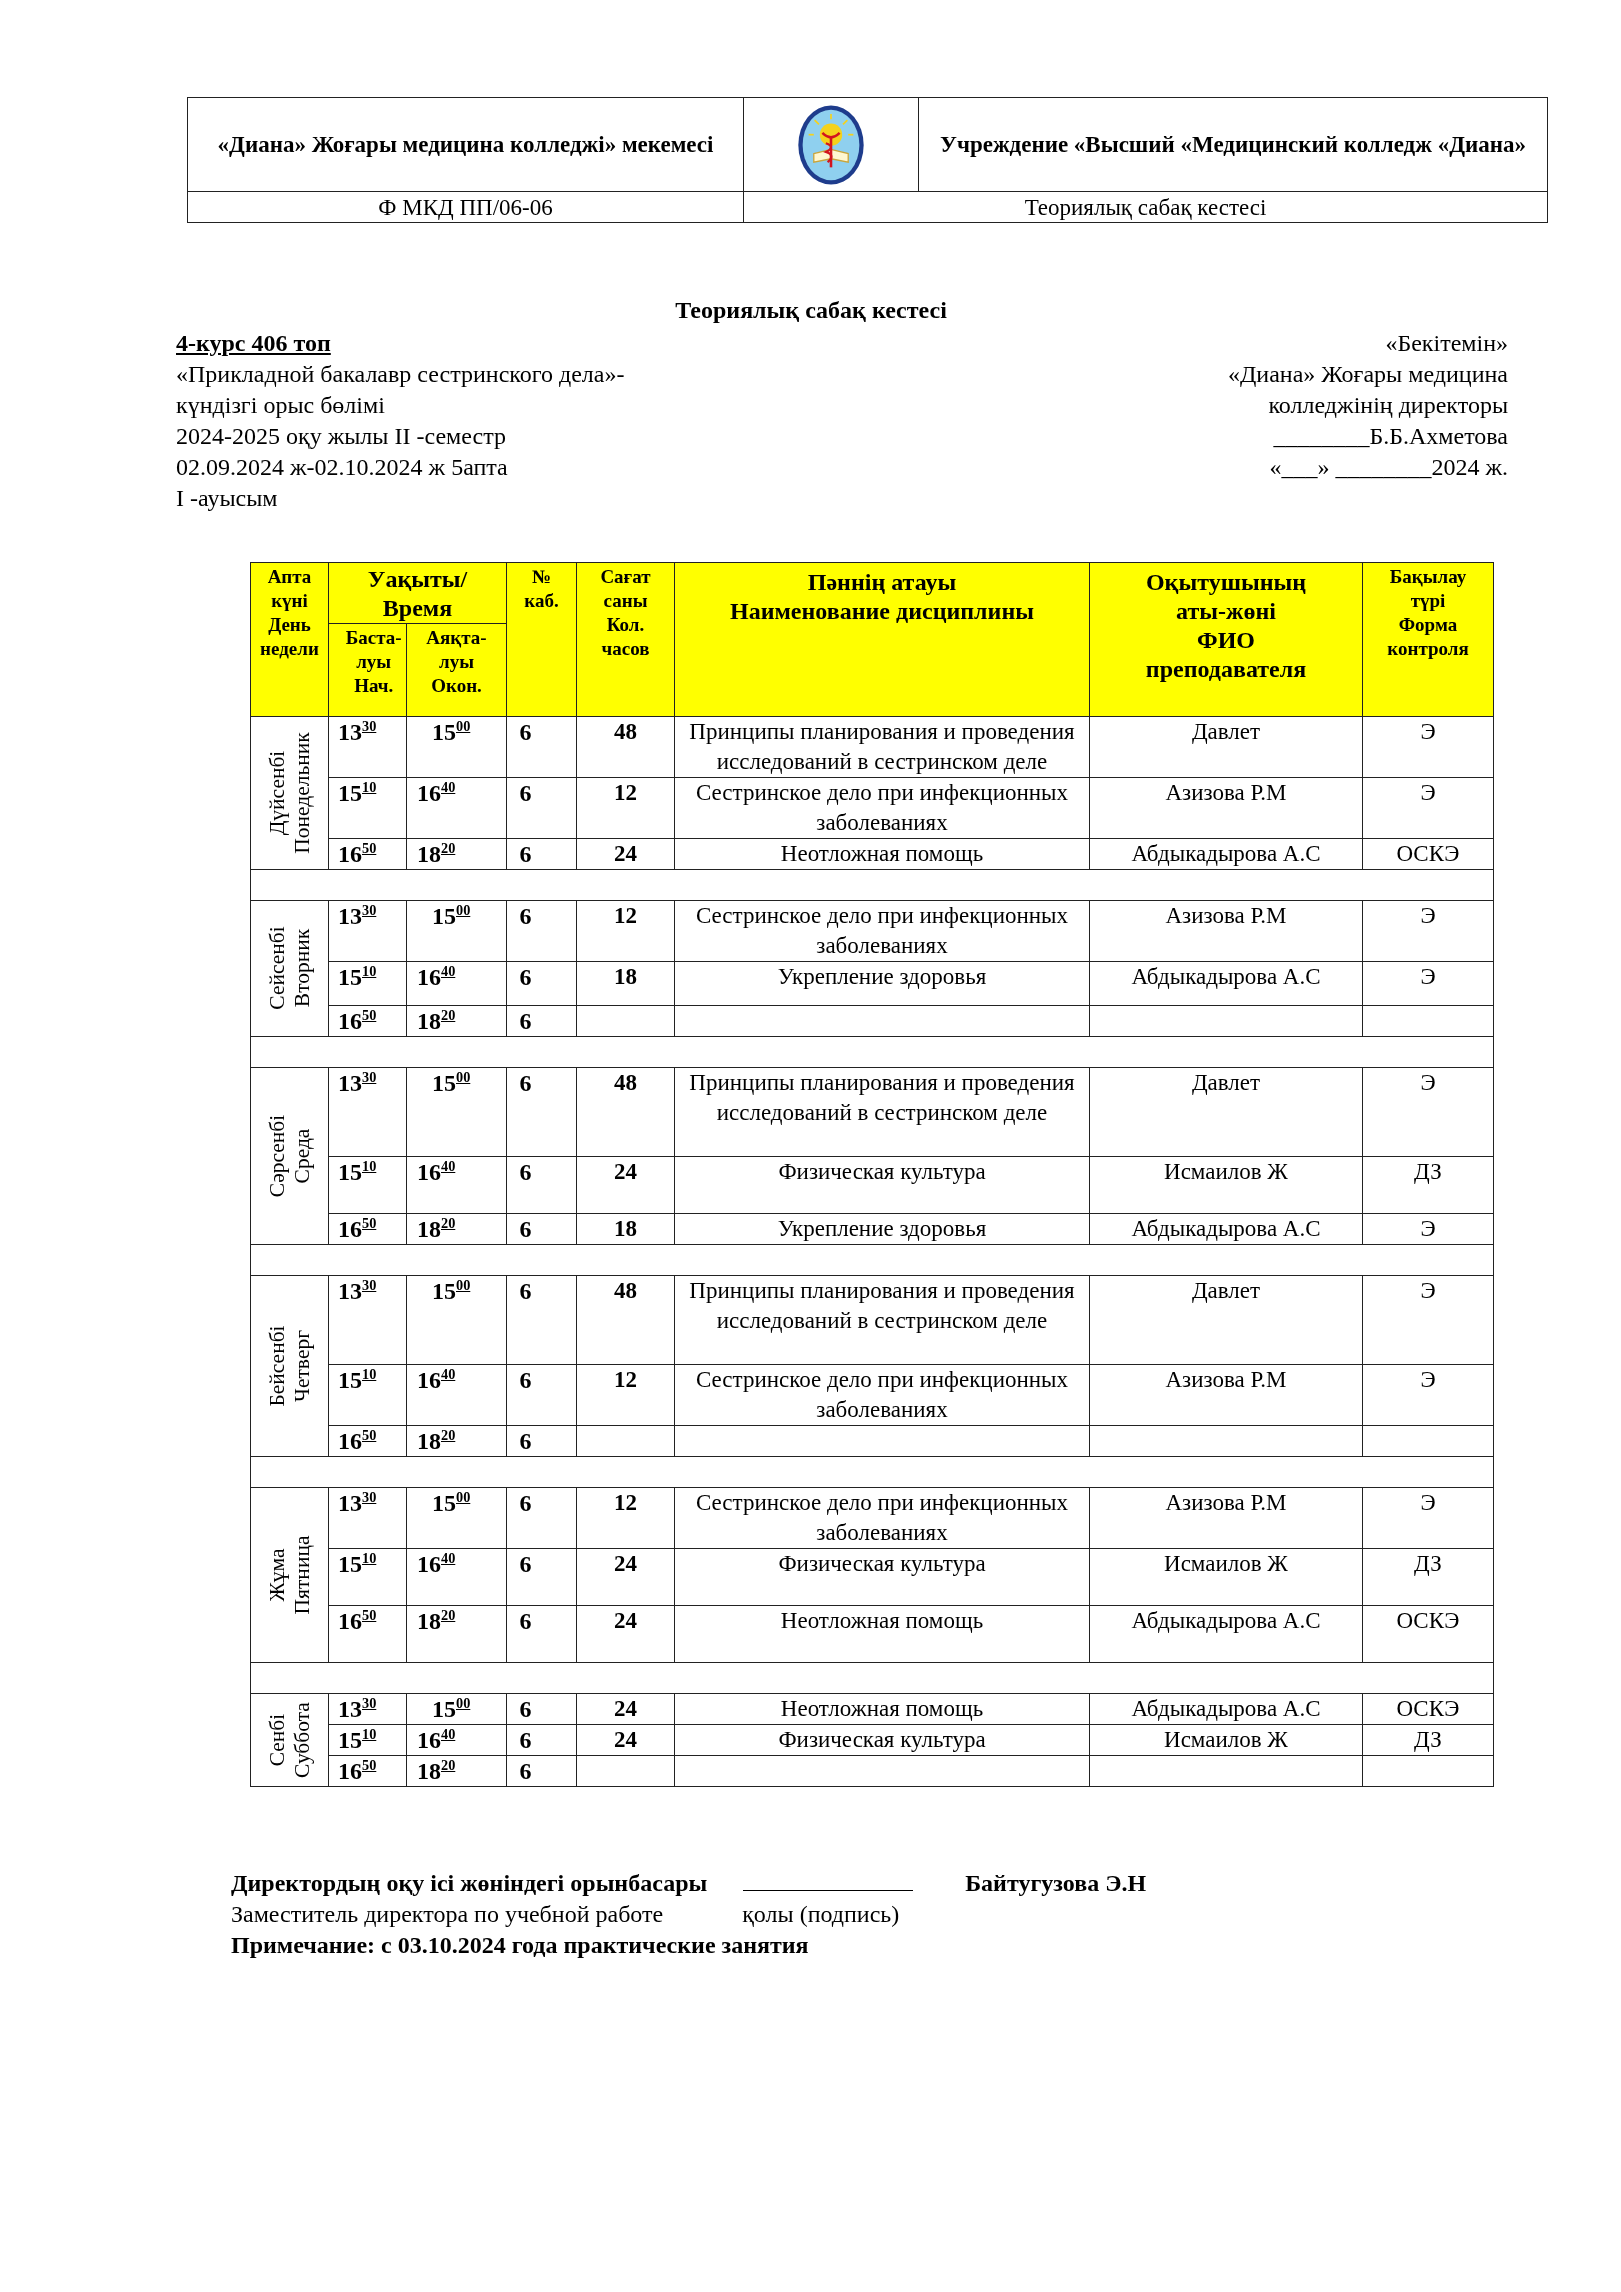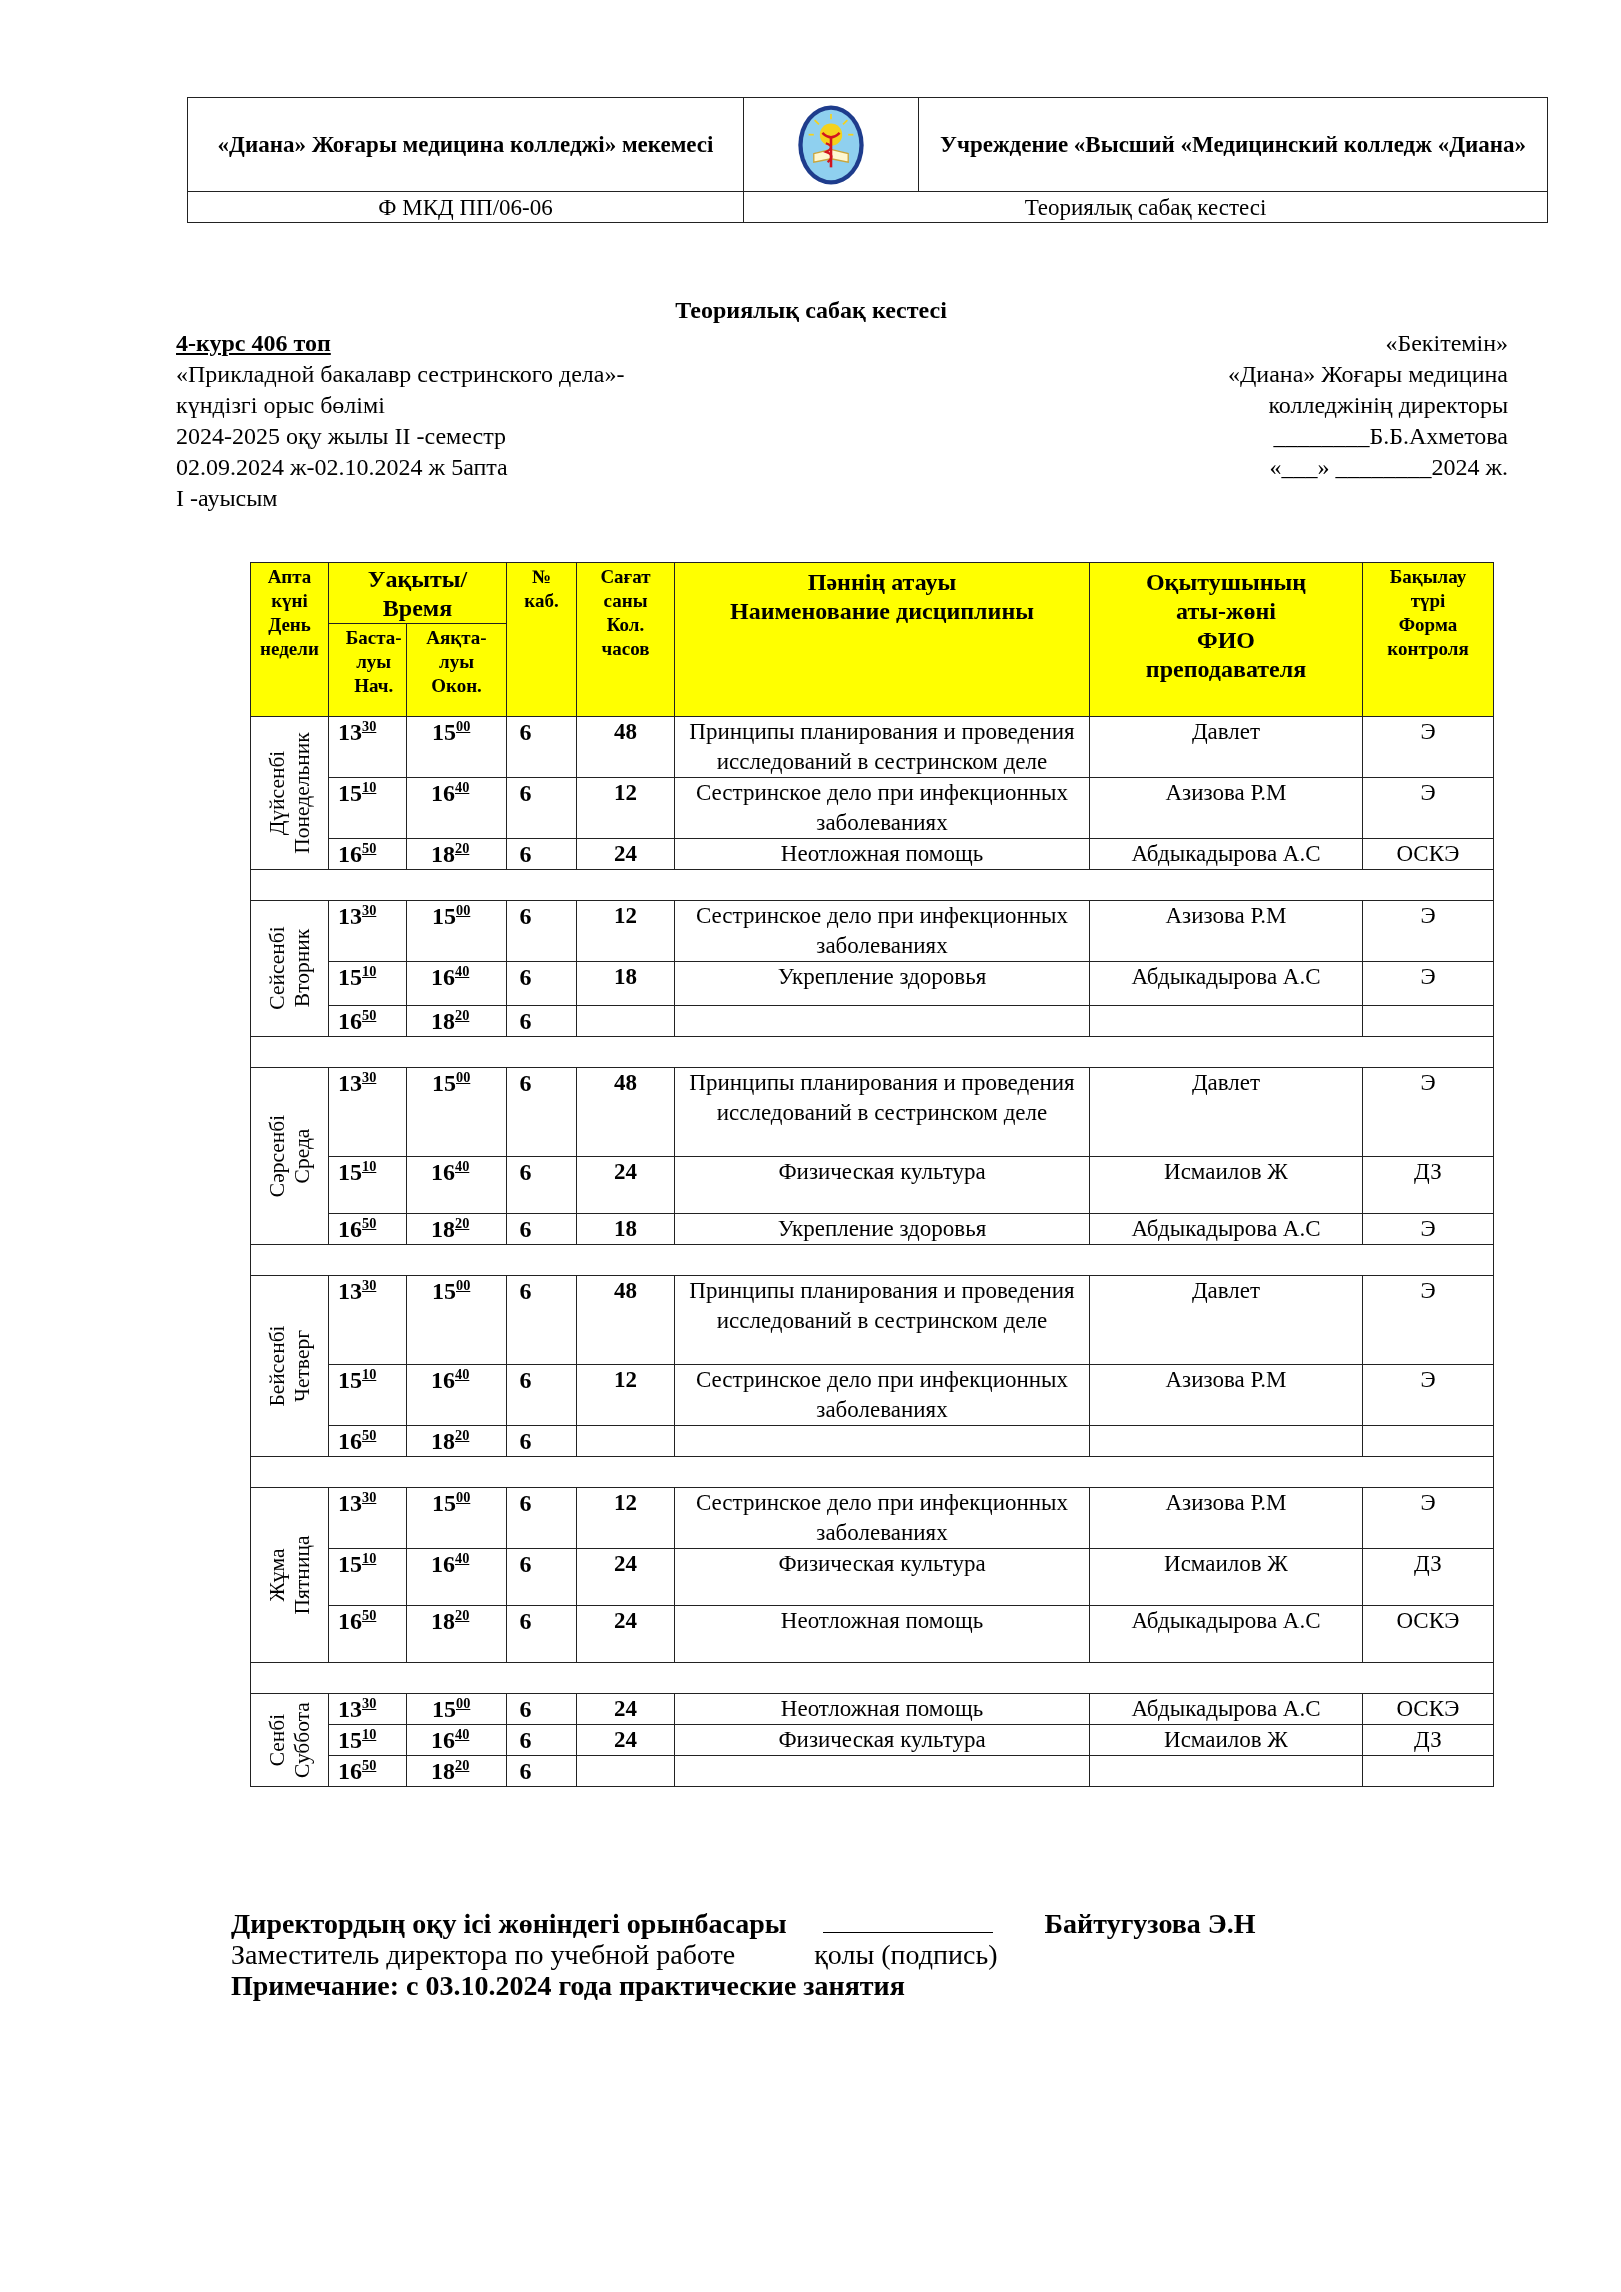--- a/index.html
+++ b/index.html
@@ -20,31 +20,31 @@
   .right-meta { right: 114px; top: 328px; font-size: 24px; line-height: 31px; text-align: right; }
 
   
   .sched { position: absolute; left: 250px; top: 562px; width: 1242px; border-collapse: collapse; table-layout: fixed; border-radius: 15px; }
   .sched td, .sched th { border: 1.8px solid #222; padding: 0 3.6px; }
   .sched th { background: #ffff00; font-weight: bold; text-align: center; vertical-align: top; font-size: 19px; line-height: 24px; padding-top: 1.8px; }
   .sched th.big { font-size: 24px; line-height: 29px; }
   .sched td { font-size: 23px; line-height: 30px; vertical-align: top; }
   .sched td.time { font-weight: bold; font-size: 24px; padding-left: 9px; }
   .sched td.time.end { padding-left: 25px; }
-  .sched td.time.end2 { padding-left: 24px; }
+  .sched td.time.end2 { padding-left: 10px; }
   .sched td.time sup { font-size: 14.3px; text-decoration: underline; vertical-align: 9px; line-height: 0; }
   .sched td.cab { font-weight: bold; font-size: 24px; padding-left: 12.5px; }
   .sched td.hrs { font-weight: bold; font-size: 23px; text-align: center; margin-top: 32px; }
   .sched td.subj, .sched td.teach, .sched td.ctrl { text-align: center; }
   .sched td.day { position: relative; padding: 0; }
   .day-label { position: absolute; left: 50%; top: 50%; transform: translate(-50%, -50%) rotate(-90deg); white-space: nowrap; text-align: center; font-size: 21.5px; line-height: 25px; }
   .sched tr.gap td { height: 30px; }
 
   
-  .footer { left: 231px; top: 1908px; font-size: 28px; line-height: 31px; }
+  .footer { left: 231px; top: 1868px; font-size: 24px; line-height: 31px; }
   .f1 { font-weight: bold; }
   .f-line { display: inline-block; width: 170px; border-bottom: 1.8px solid #000; height: 18px; margin-left: 36px; vertical-align: baseline; }
   .f-name { font-weight: bold; margin-left: 52px; }
   .f-sign { margin-left: 79px; }
 </style>
 </head>
 <body>
 
 <table class="hdr">
   <colgroup>

